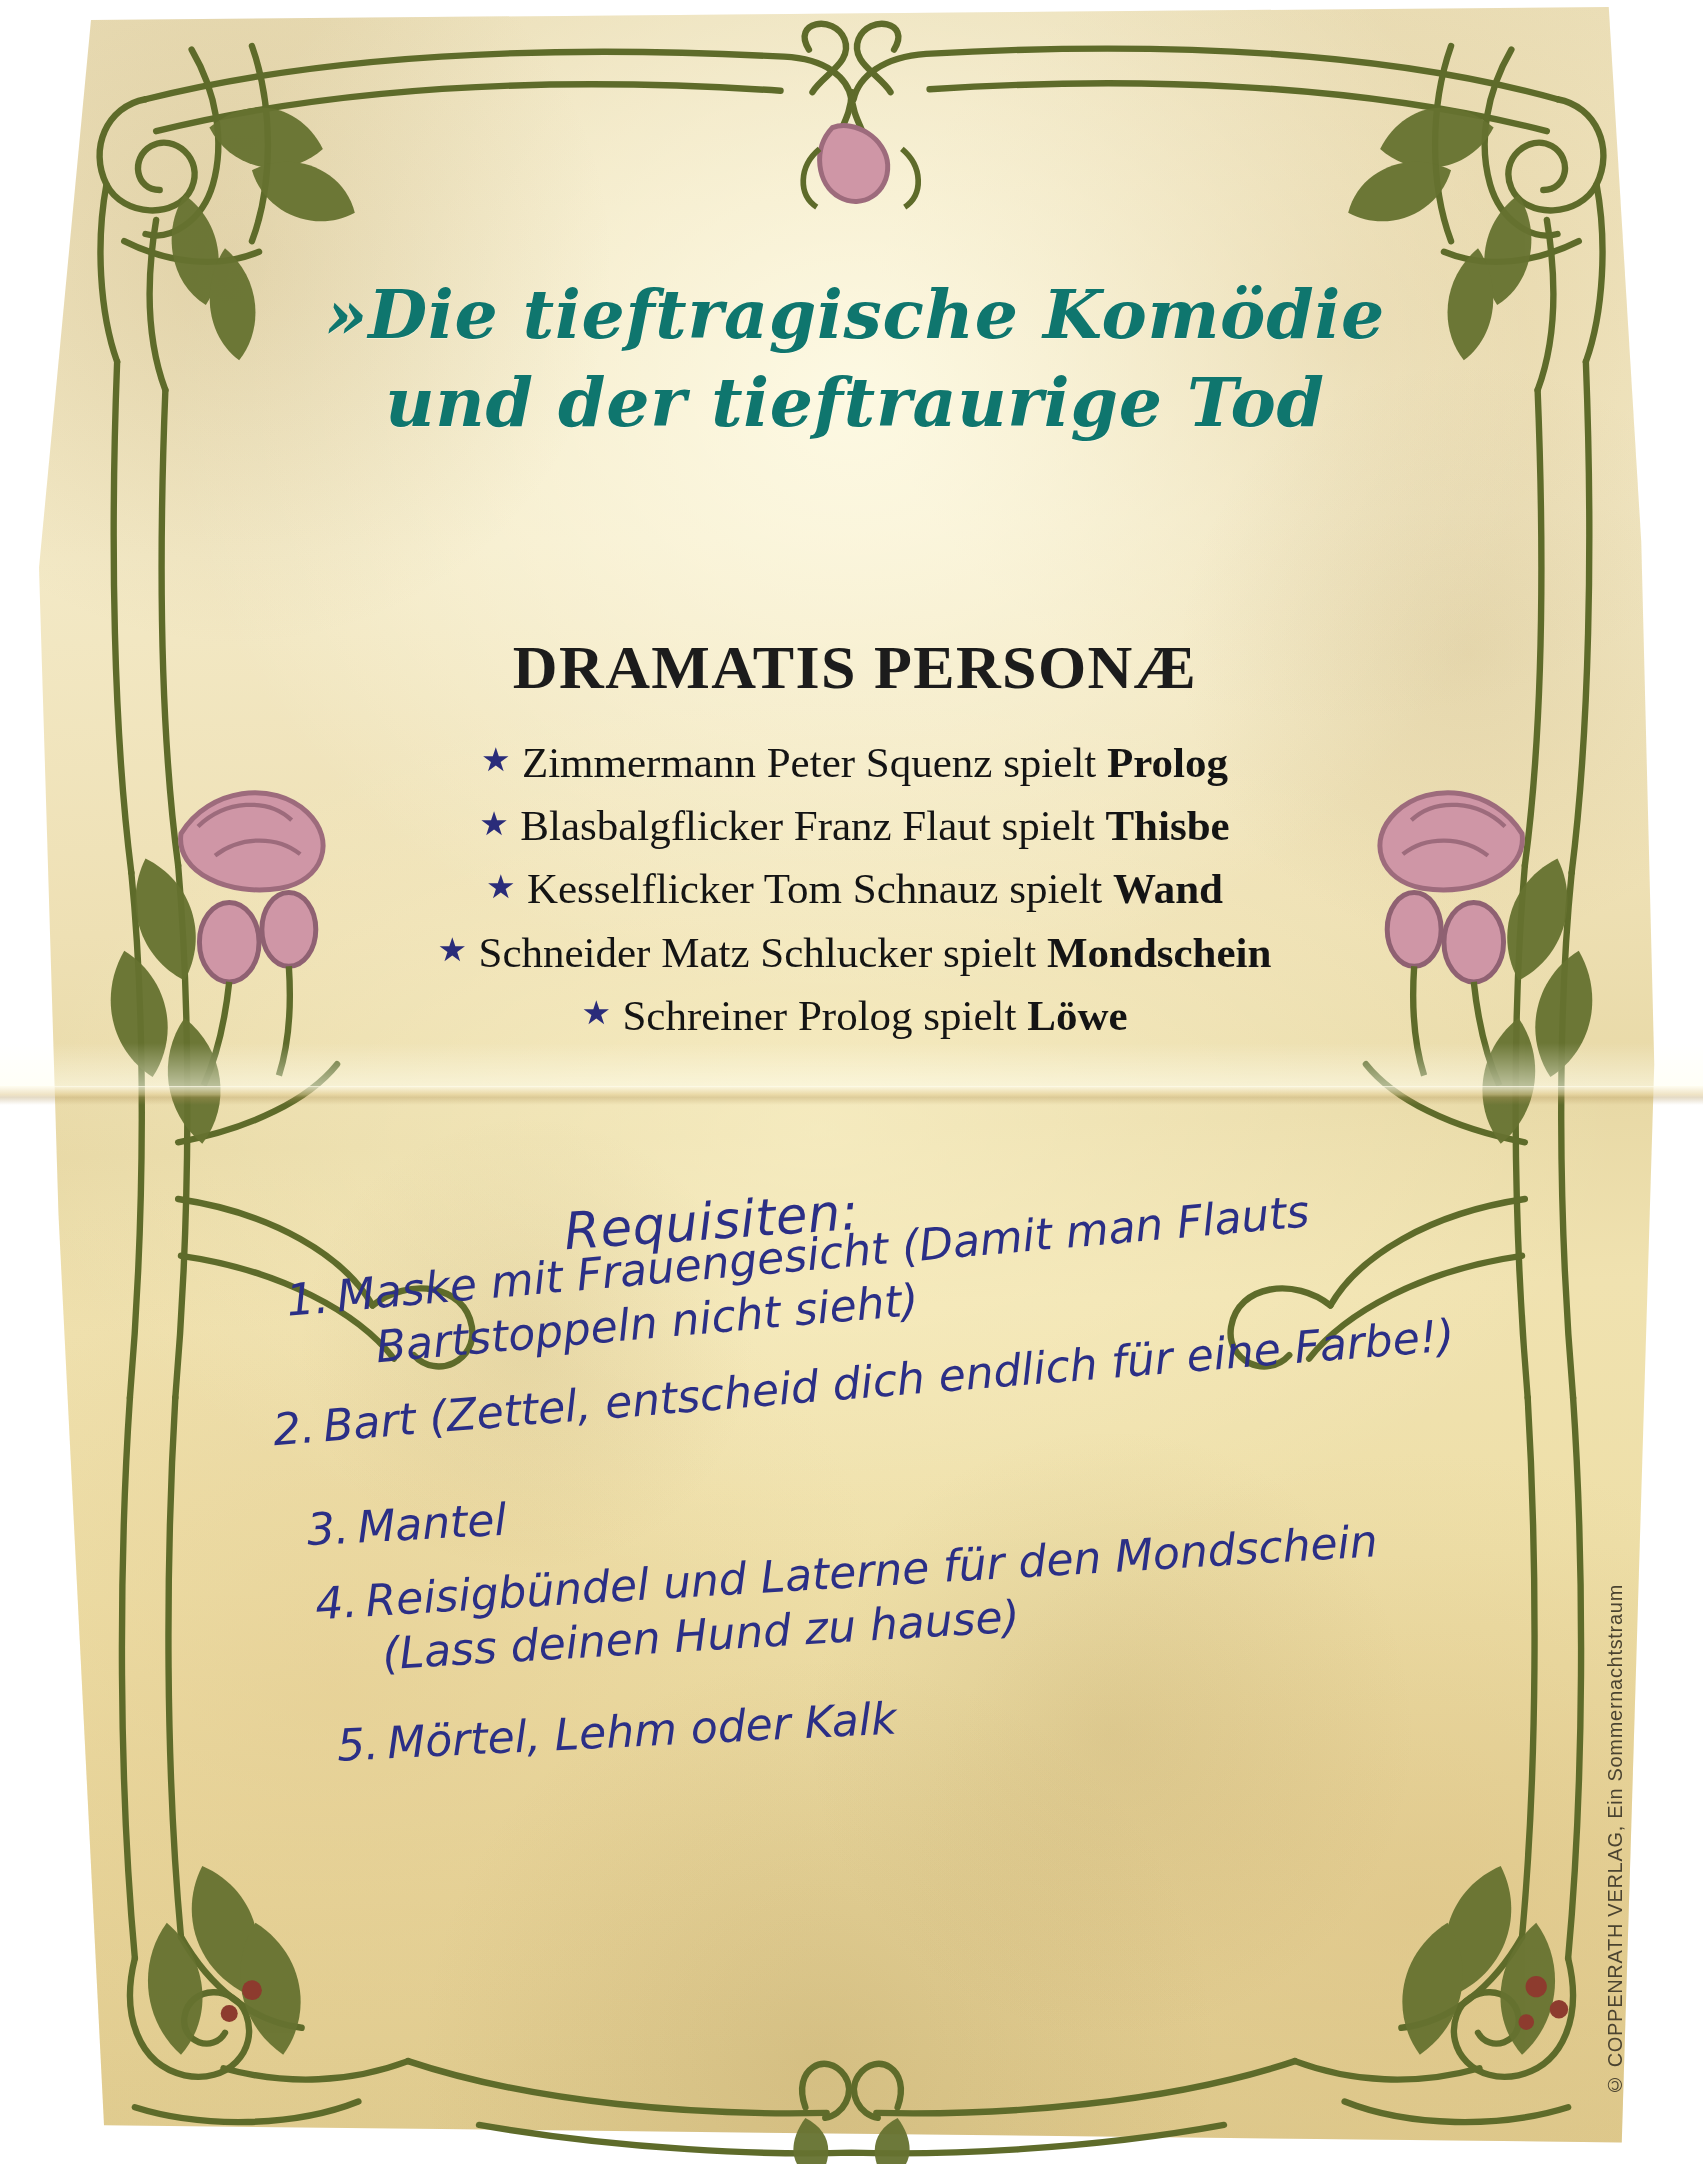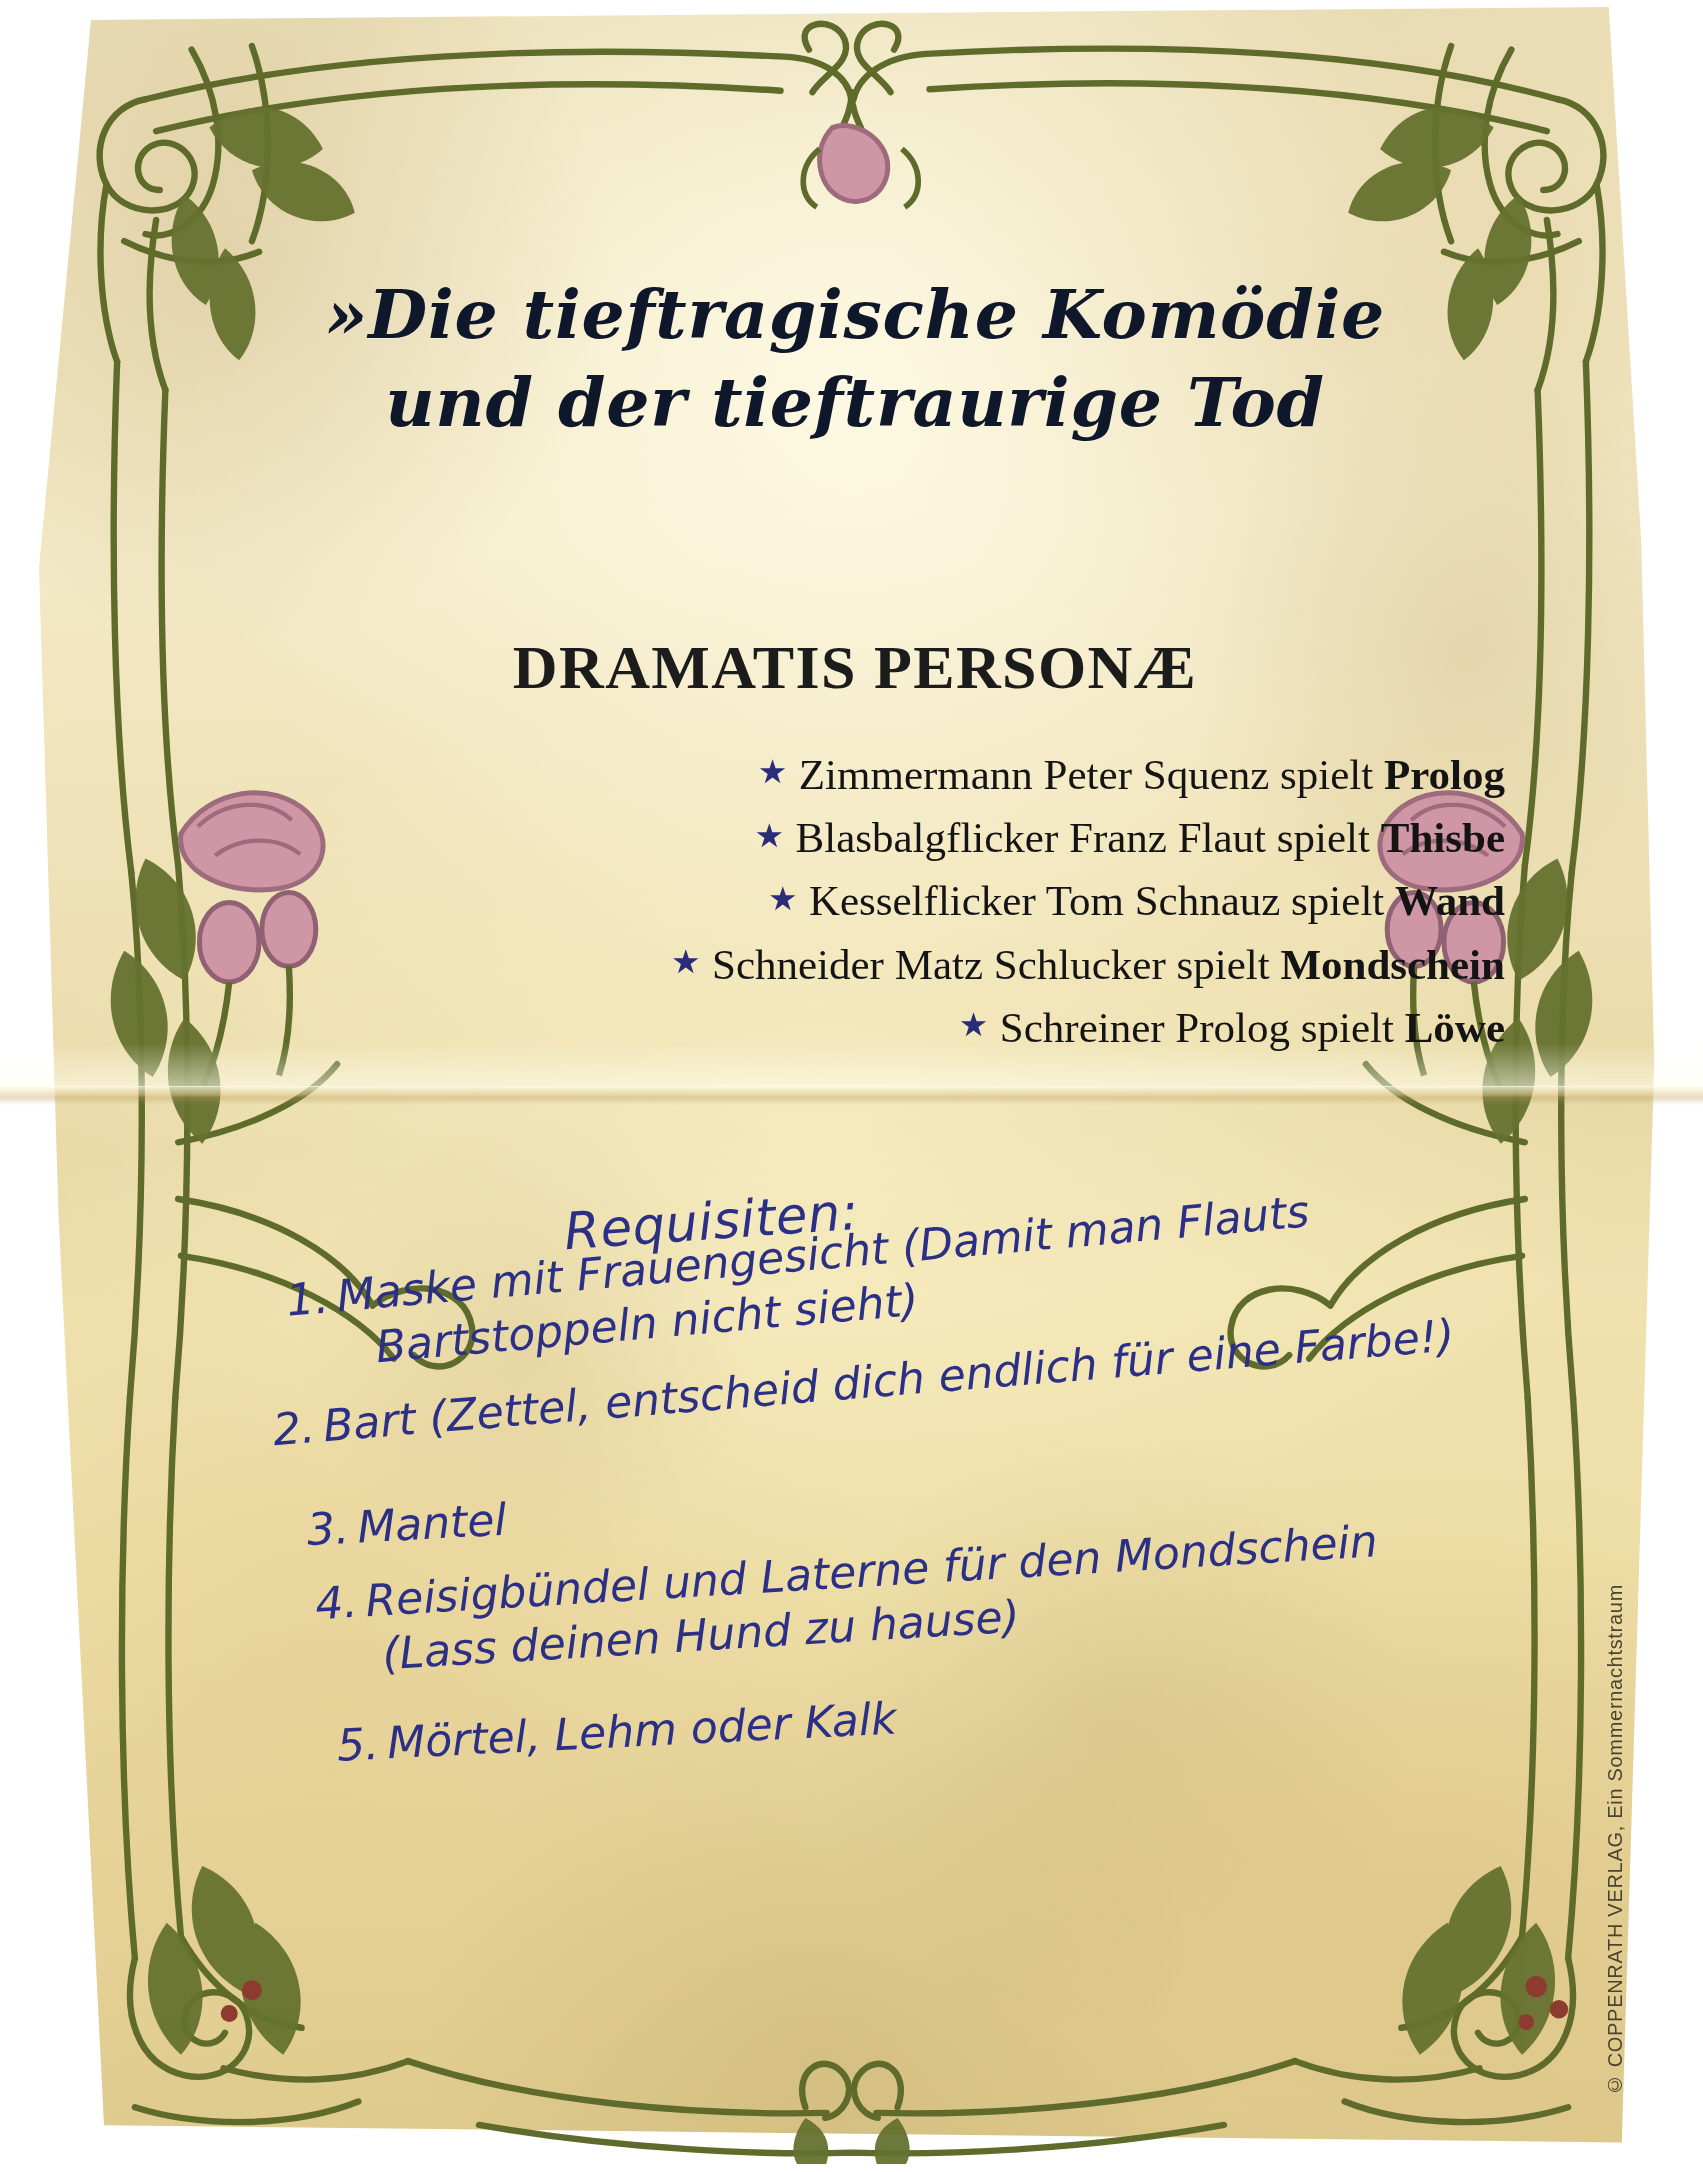--- a/index.html
+++ b/index.html
@@ -102,21 +102,21 @@
     position: absolute;
     top: 263px;
     left: 213px;
     width: 1206px;
     text-align: center;
     font-family: "DejaVu Serif", serif;
     font-weight: bold;
     font-style: italic;
     font-size: 68px;
     line-height: 1.30;
-    color: #0f172a;
+    color: #0f766e;
     letter-spacing: 0.7px;
     text-shadow: 0 0.7px 0 rgba(255,250,230,0.5);
   }
 
   .dramatis {
     position: absolute;
     top: 625px;
     left: 213px;
     width: 1206px;
     text-align: center;
@@ -125,24 +125,24 @@
     font-size: 62px;
     letter-spacing: 1.4px;
     color: #1c1c1c;
   }
 
   ul.cast {
     position: absolute;
     top: 724px;
     left: 177px;
     width: 1277px;
-    margin: 12px;
+    margin: 0;
     padding: 0;
     list-style: none;
-    text-align: right;
+    text-align: center;
   }
   ul.cast li {
     font-family: "Liberation Serif", serif;
     font-size: 43px;
     line-height: 1.47;
     color: #141414;
     white-space: nowrap;
   }
   ul.cast li .star {
     color: #2a2c7a;

